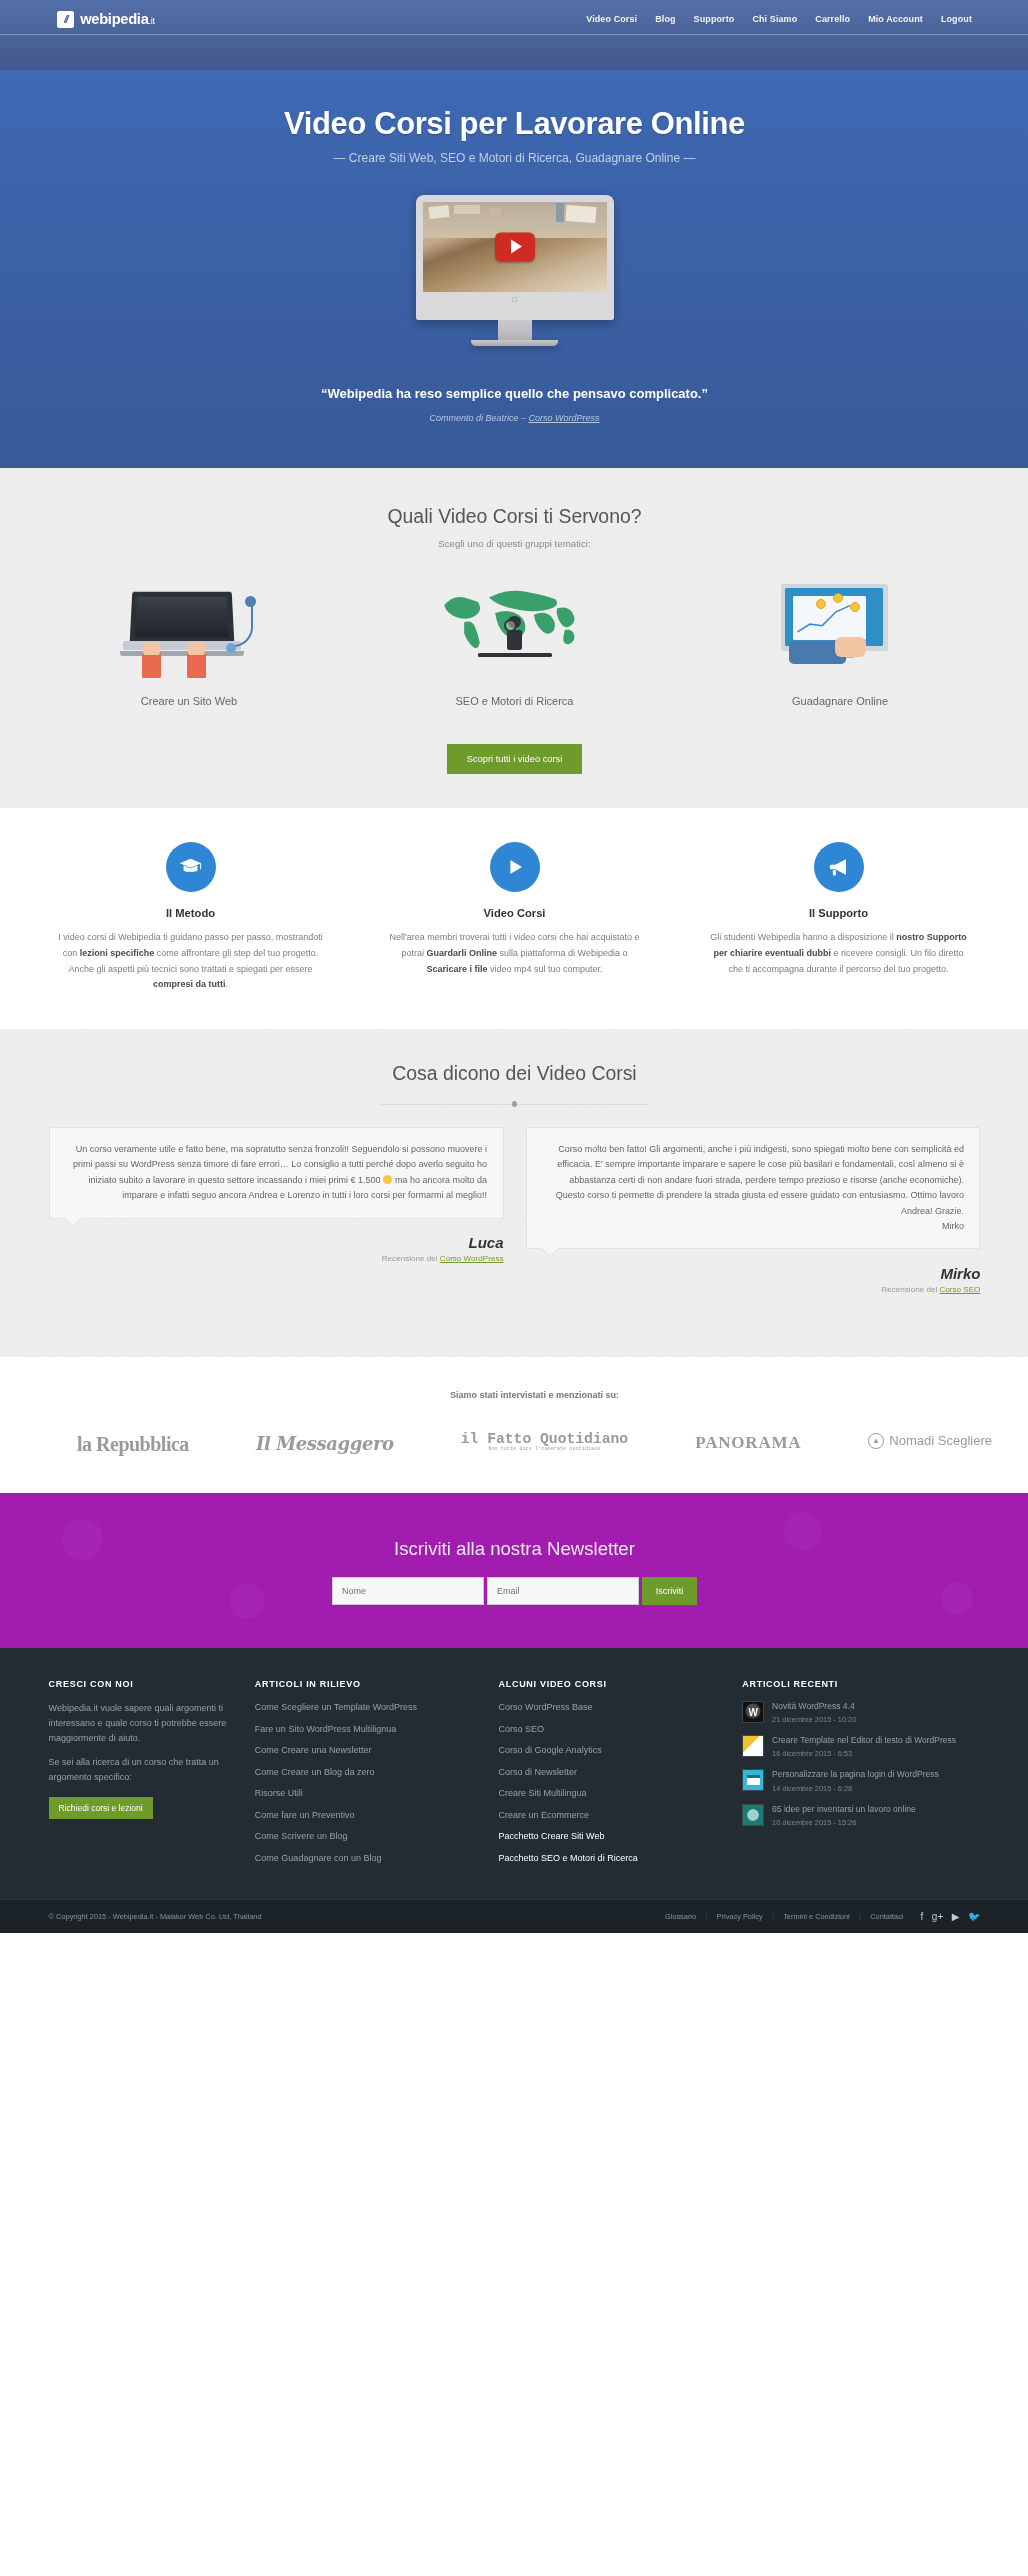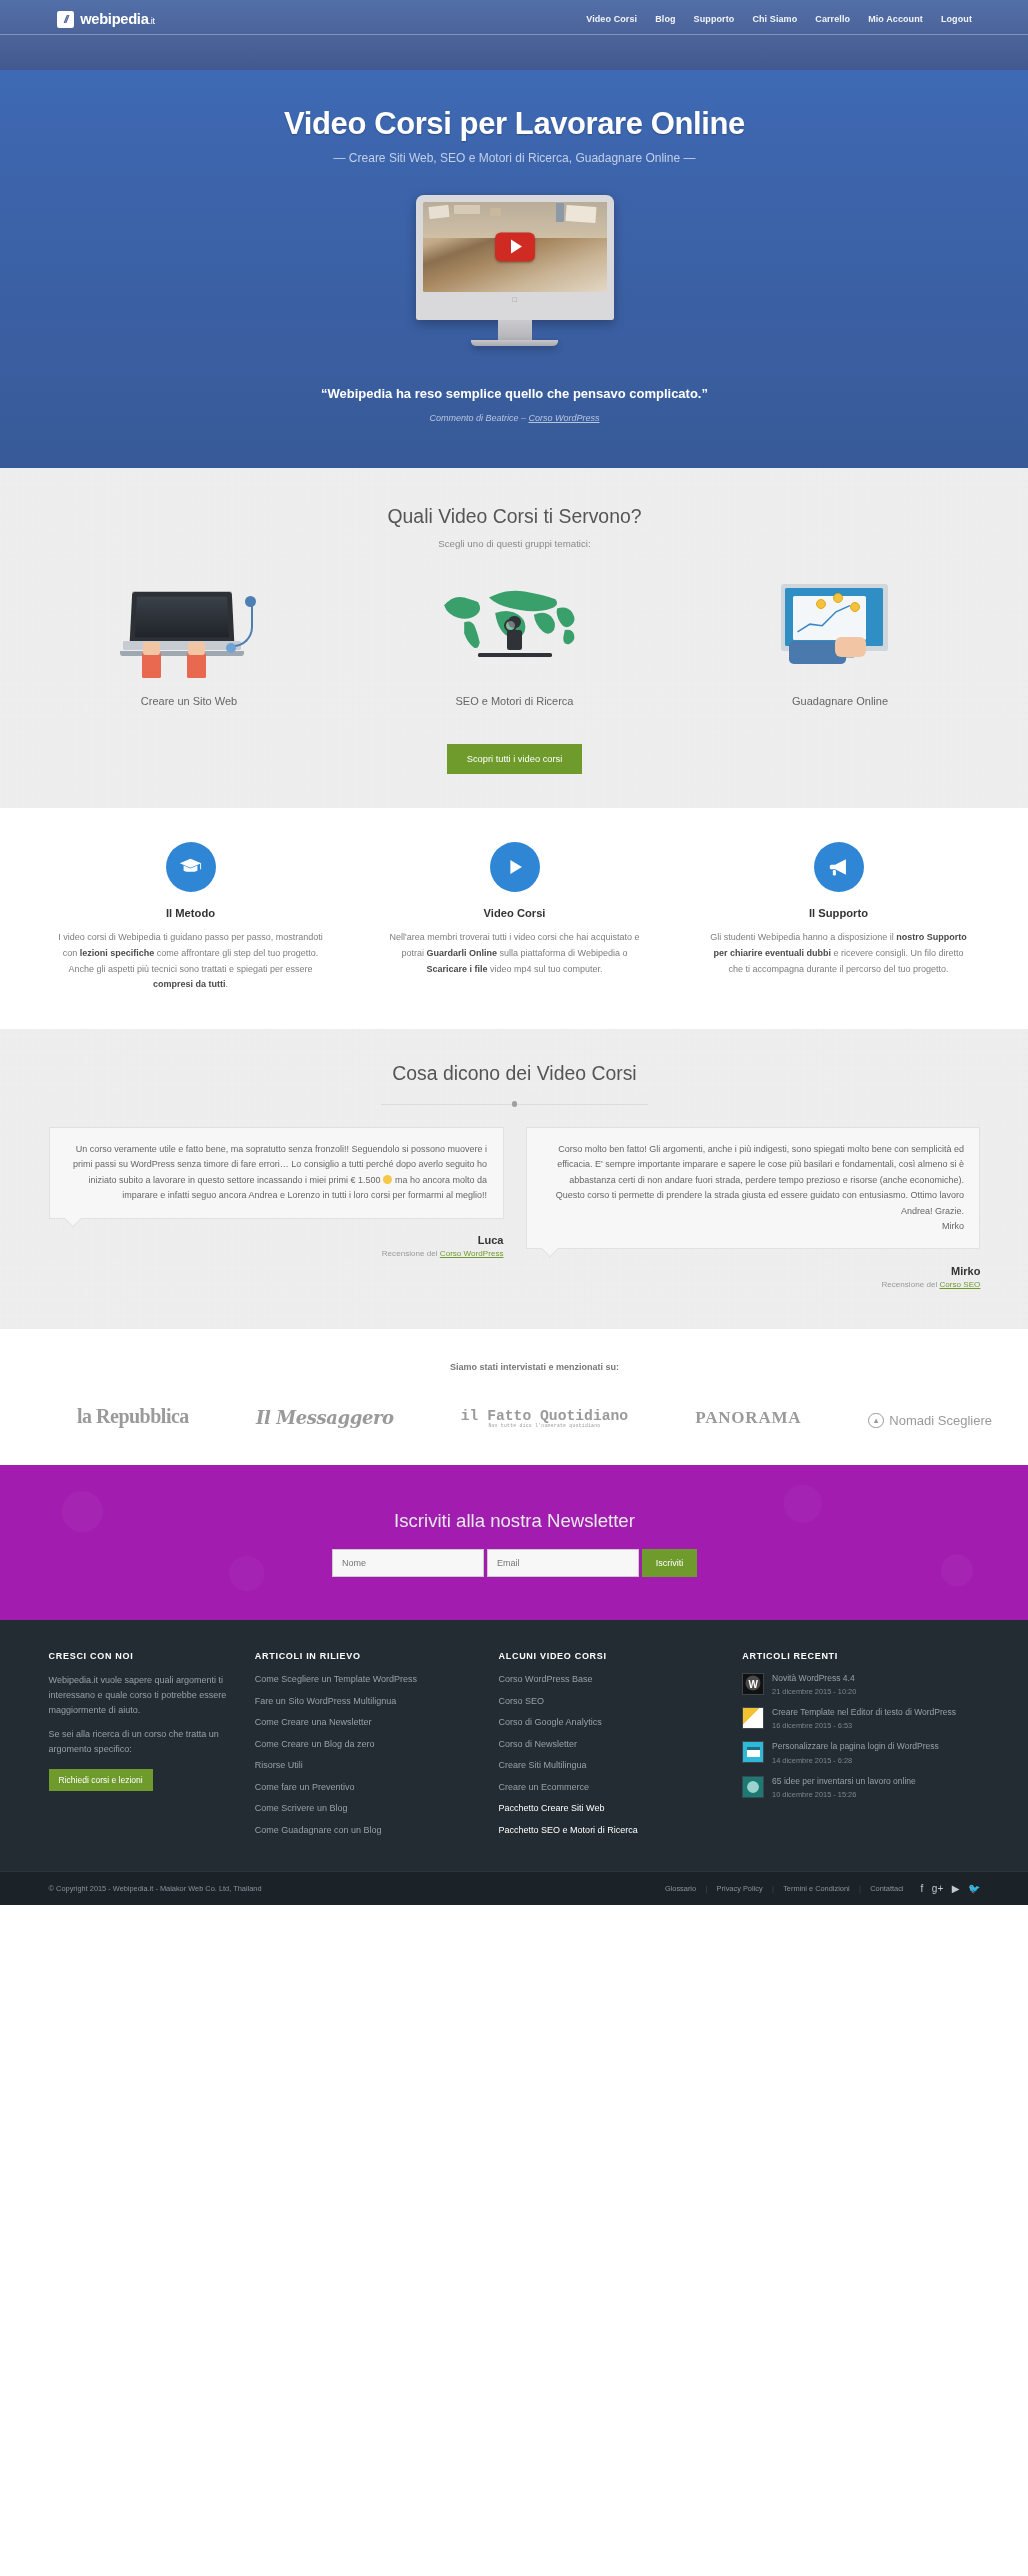--- a/index.html
+++ b/index.html
@@ -180,46 +180,46 @@
   }
   .feat h3{ font-size:11.2px; color:#333; margin-top:15.5px; }
   .feat p{ font-size:9px; color:#7d7d7d; line-height:1.75; margin-top:11px; }
   .feat p b{ color:#4a4a4a; }
 
   
   .testimonials{
     background:#efefef;
     background-image:radial-gradient(rgba(0,0,0,.012) 0.8px, transparent 0.8px);
     background-size:2.3px 2.3px;
-    padding:33px 0 40px; text-align:center;
+    padding:33px 0 63px; text-align:center;
   }
   .t-divider{ width:267px; margin:18.6px auto 0; position:relative; }
   .t-divider hr{ border:none; border-top:0.8px solid #dcdcdc; }
   .t-dot{ width:5.4px;height:5.4px;border-radius:50%;background:#9aa0a6;
     position:absolute; left:50%; top:-2.3px; margin-left:-2.7px;}
   .t-row{ width:969px; margin:22px auto 0; display:flex; gap:22px; align-items:flex-start; padding:0 18.6px;}
   .t-card{ flex:1; text-align:right; }
   .bubble{
     background:#f7f7f7; border:0.8px solid #e1e1e1; padding:14px 15.5px;
     font-size:9px; color:#666; line-height:1.72; position:relative;
   }
   .bubble:after{
     content:""; position:absolute; left:17px; bottom:-7px; width:11px;height:11px;
     background:#f7f7f7; border-right:0.8px solid #e1e1e1; border-bottom:0.8px solid #e1e1e1;
     transform:rotate(45deg);
   }
   .emoji{ display:inline-block; width:9.3px;height:9.3px;border-radius:50%;background:#f5c84a;vertical-align:-1.6px;}
-  .t-name{ font-size:11px; font-weight:bold; color:#333; margin:15.5px 0 0 6.2px; }
+  .t-name{ font-size:15px; font-weight:bold; color:#333; margin:15.5px 0 0 6.2px;font-style:italic; }
   .t-src{ font-size:8.1px; color:#999; margin:3.1px 0 0 6.2px; }
   .t-src a{ color:#6f9b2d; text-decoration:underline; }
 
   
   .press{ background:#fff; padding:33px 0 37px; text-align:center;margin-left:40px; }
   .press-title{ font-size:9px; color:#777; font-weight:bold; }
-  .press-row{ width:915px; margin:33px auto 0; display:flex; justify-content:space-between; align-items:flex-end;}
+  .press-row{ width:915px; margin:33px auto 0; display:flex; justify-content:space-between; align-items:flex-start;}
   .logo{ color:#9a9a9a; }
   .l-repubblica{ font-family:"Liberation Serif", serif; font-weight:bold; font-size:20px; letter-spacing:-0.5px;}
   .l-messaggero{ font-family:"DejaVu Serif", serif; font-weight:bold; font-size:18px; font-style:italic; letter-spacing:-0.4px;}
   .l-fatto{ font-family:Liberation Mono, monospace; font-weight:bold; font-size:14.7px; line-height:.95; text-align:center;}
   .l-fatto small{ display:block; font-size:4.7px; font-weight:normal; letter-spacing:0.3px;}
   .l-panorama{ font-family:"Liberation Serif", serif; font-weight:bold; font-size:17px; letter-spacing:0.8px;}
   .l-nomadi{ font-size:13px; display:flex; align-items:center; gap:5.4px;}
   .nomadi-mark{ width:15.5px;height:15.5px;border:1.6px solid #9a9a9a;border-radius:50%;
     display:flex;align-items:center;justify-content:center;font-size:7.8px;}
 

